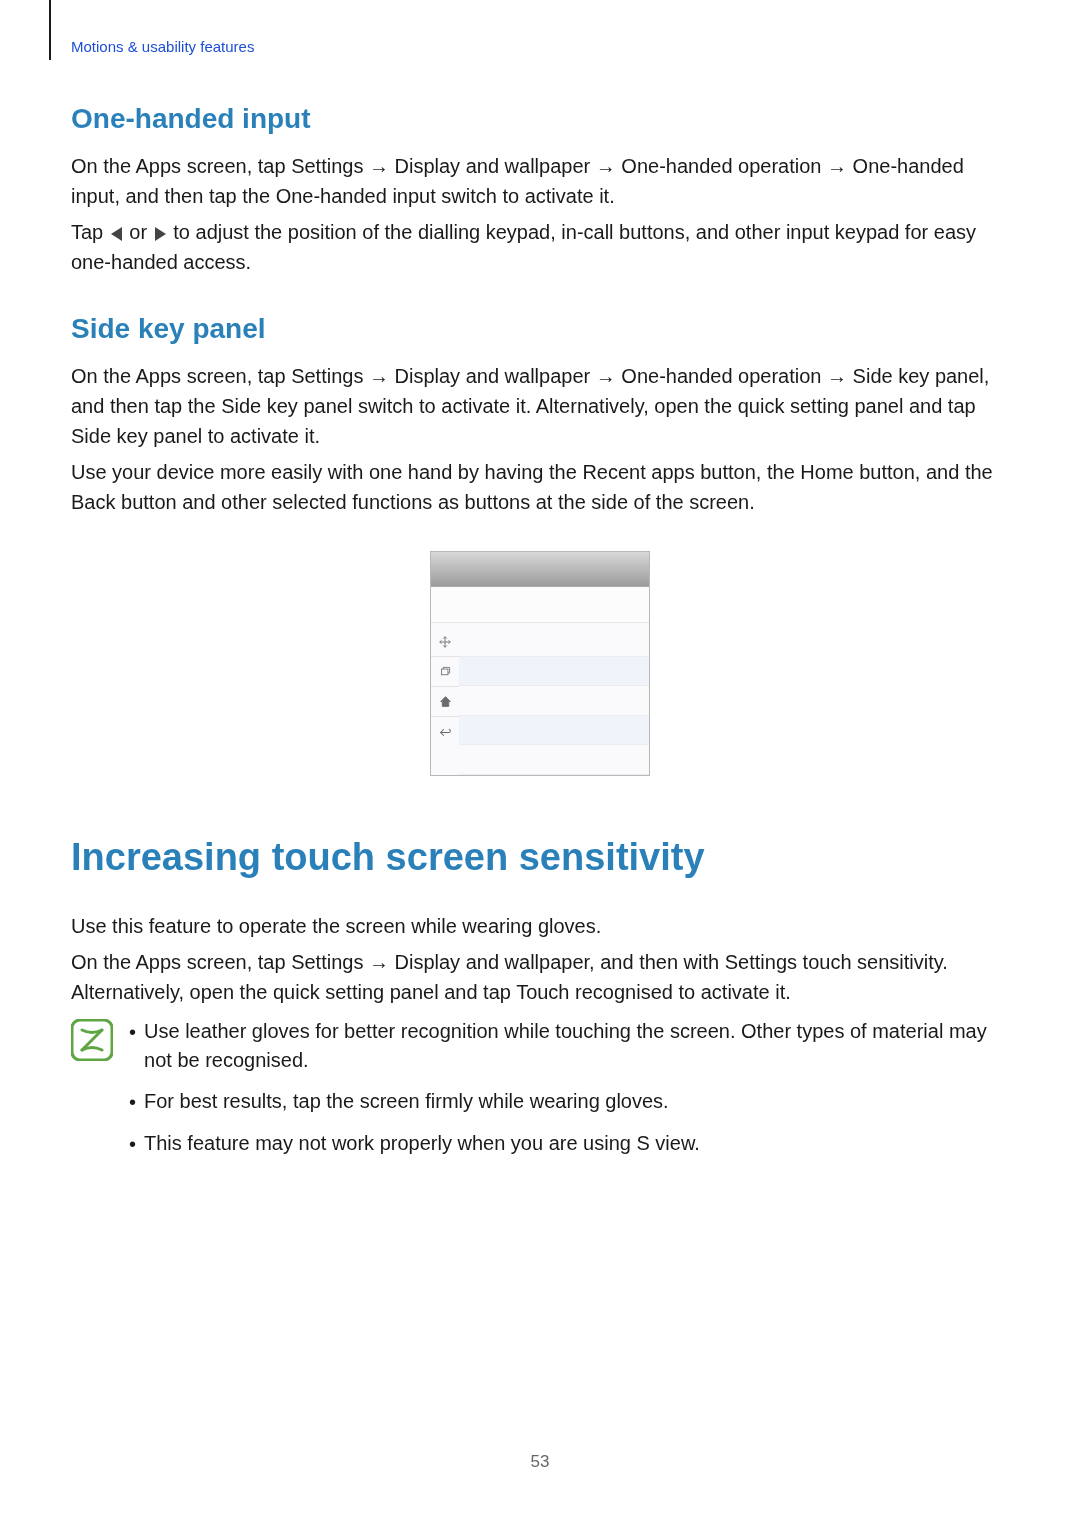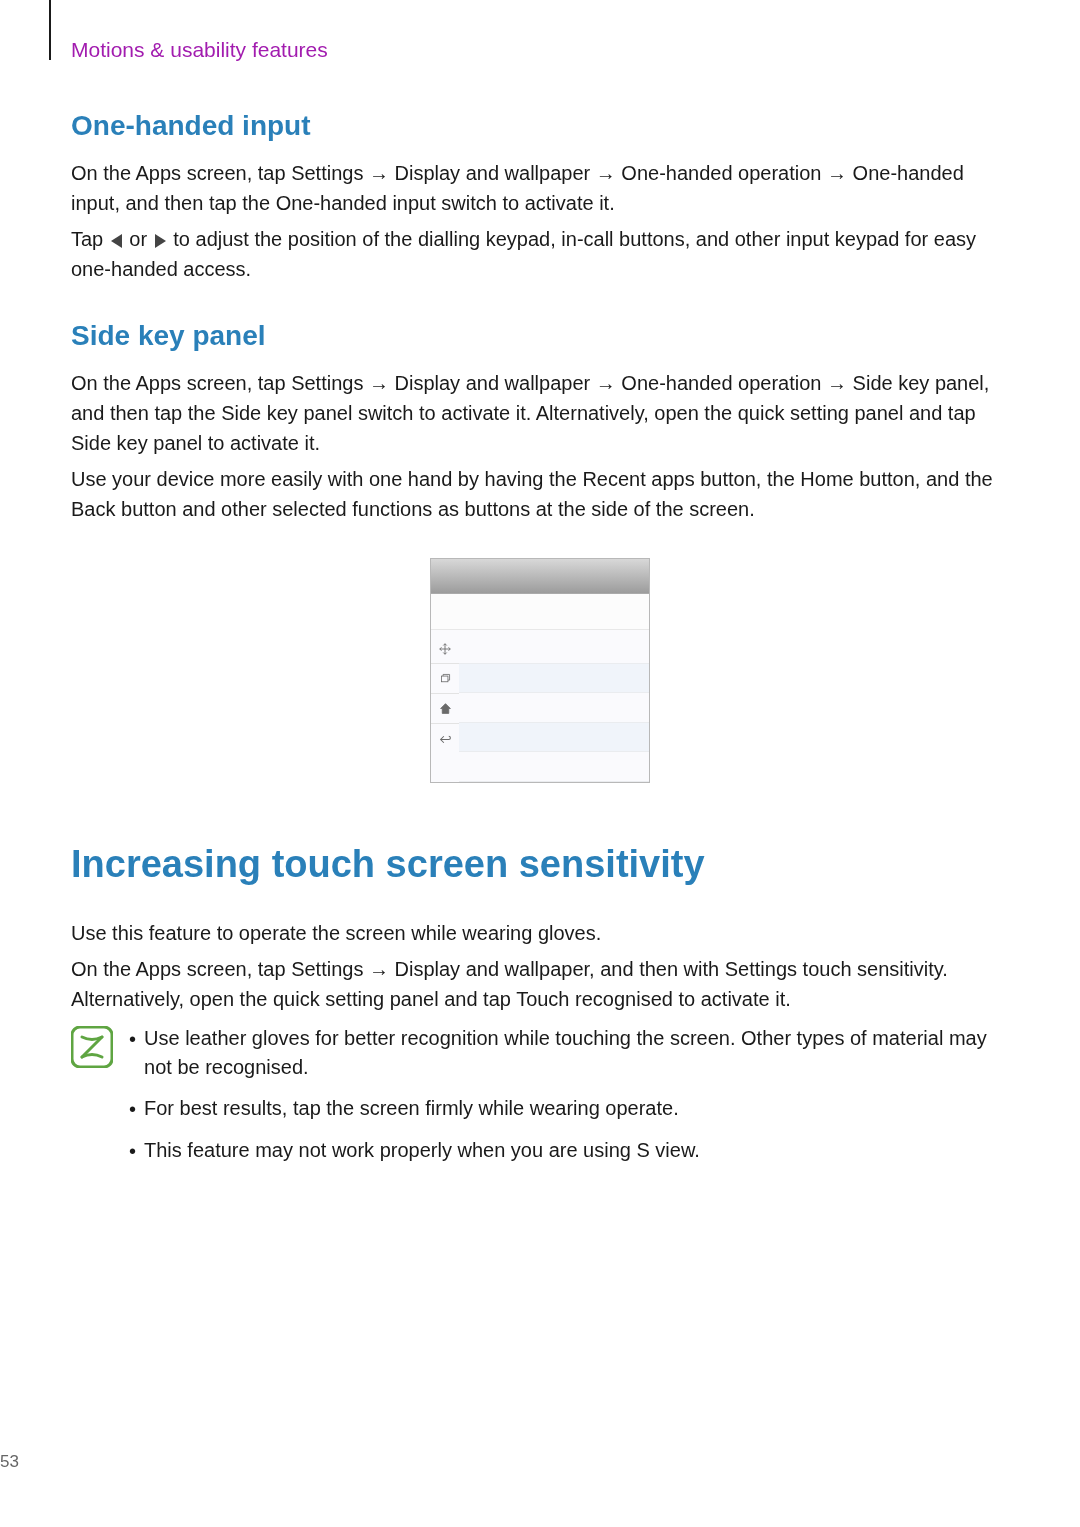--- a/index.html
+++ b/index.html
@@ -21,22 +21,22 @@
     top: 0;
     left: 49px;
     width: 2px;
     height: 60px;
     background: #1a1a1a;
   }
   .page {
     padding: 38px 71px 0 71px;
   }
   .breadcrumb {
-    font-size: 21px;
-    color: #a21caf;
+    font-size: 15px;
+    color: #1d4ed8;
     font-weight: 400;
     margin-bottom: 48px;
   }
   .h2 {
     color: #2a80b9;
     font-size: 28px;
     font-weight: 700;
     margin-bottom: 16px;
   }
   .h1 {
@@ -158,21 +158,21 @@
     line-height: 1.45;
   }
   .bullet-dot {
     padding-top: 1px;
   }
   .page-number {
     position: absolute;
     bottom: 55px;
     left: 0;
     right: 0;
-    text-align: left;
+    text-align: center;
     font-size: 17px;
     color: #666;
   }
 </style>
 </head>
 <body>
 
 <div class="crop-mark"></div>
 
 <div class="page">
@@ -265,21 +265,21 @@
           </g>
         </svg>
       </div>
       <div class="bullets">
         <div class="bullet">
           <span class="bullet-dot">•</span>
           <span>Use leather gloves for better recognition while touching the screen. Other types of material may not be recognised.</span>
         </div>
         <div class="bullet">
           <span class="bullet-dot">•</span>
-          <span>For best results, tap the screen firmly while wearing operate.</span>
+          <span>For best results, tap the screen firmly while wearing gloves.</span>
         </div>
         <div class="bullet">
           <span class="bullet-dot">•</span>
           <span>This feature may not work properly when you are using S view.</span>
         </div>
       </div>
     </div>
   </div>
 
 </div>

